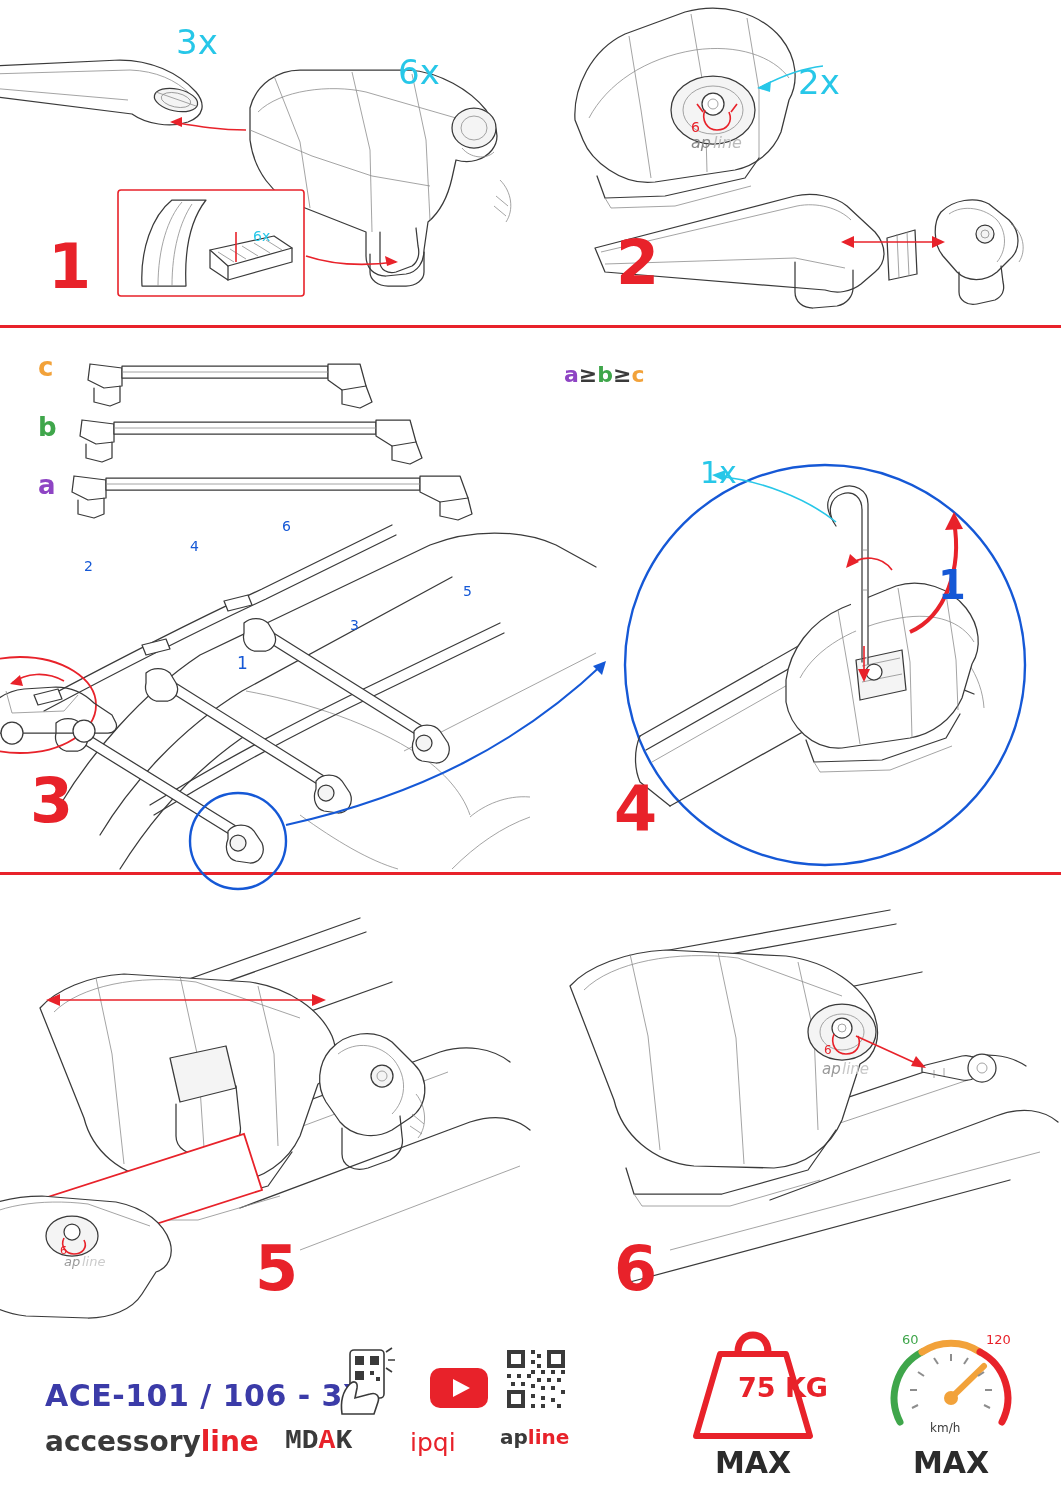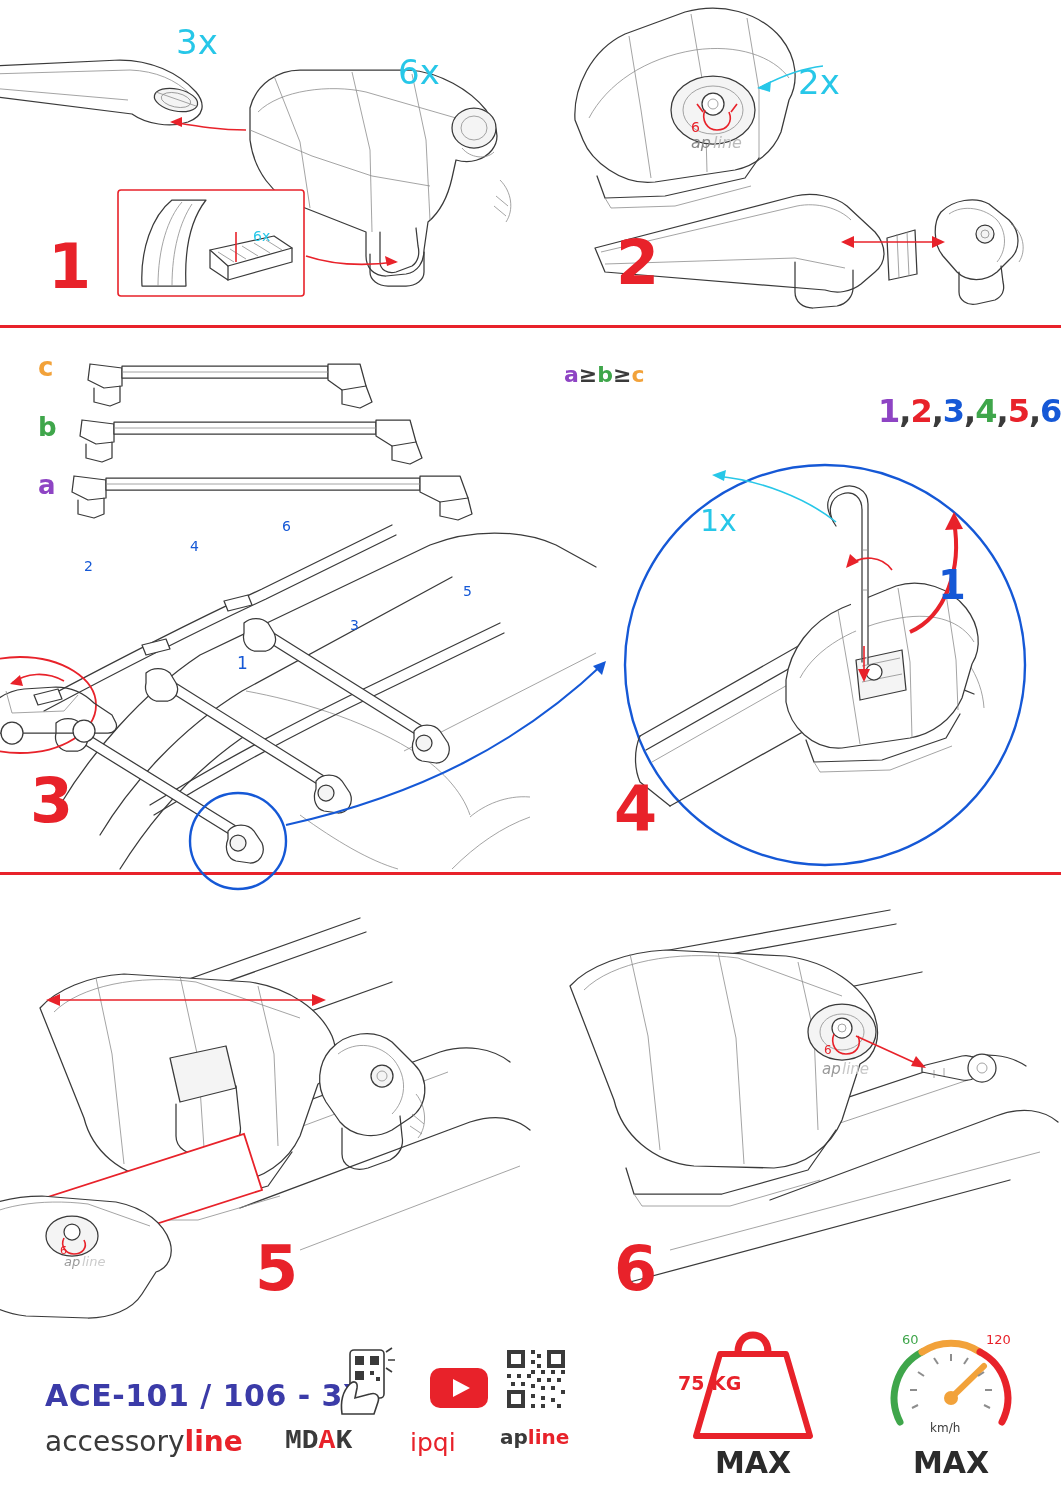--- a/index.html
+++ b/index.html
@@ -325,25 +325,22 @@
       <path fill="#e8222a" d="M236,118 l4,-14 l9,8 z"></path>
 
       <path fill="none" stroke="#e8222a" stroke-width="4" d="M300,182 C336,166 352,118 344,72"></path>
       <path fill="#e8222a" d="M344,62 l-9,18 l18,-1 z"></path>
 
       <path class="cyanln" d="M106,26 C150,30 196,48 226,72"></path>
       <path fill="#27c7e8" d="M102,25 l14,-5 l-2,11 z"></path>
     </svg>
   </div>
 
-  <div class="qty" style="left:700px; top:455px; font-size:30px;margin-top:48px;">1x</div>
-
-  <div style="position:absolute; left:878px; top:392px; font-size:32px; font-weight:bold; font-family:'DejaVu Sans',sans-serif; letter-spacing:-1px;">
-    <span style="color:#8e44c4">1</span><span style="color:#3a3a3a">,</span><span style="color:#e8222a">2</span><span style="color:#3a3a3a">,</span><span style="color:#1558d6">3</span><span style="color:#3a3a3a">,</span><span style="color:#3fa64b">4</span><span style="color:#3a3a3a">,</span><span style="color:#e8222a">5</span><span style="color:#3a3a3a">,</span><span style="color:#1558d6">6</span>
-  </div>
+  <div class="qty" style="left:700px; top:455px; font-size:30px;">1x</div>
+
 
   <div style="position:absolute; left:938px; top:562px; font-size:40px; font-weight:bold; color:#1558d6; font-family:'DejaVu Sans',sans-serif;">1</div>
 
   <div class="step-num" style="left:614px; top:778px;">4</div>
 
   <div class="svgwrap" style="left:0px; top:890px; width:530px; height:420px;">
     <svg width="530" height="420" viewBox="0 0 530 420">
 
       <g>
         <path class="ln" d="M130,110 L360,28"></path>
@@ -437,21 +434,21 @@
       <path class="redln" d="M326,146 L392,176"></path>
       <path fill="#e8222a" d="M396,178 l-15,-2 l5,-10 z"></path>
     </svg>
   </div>
 
   <div class="step-num" style="left:614px; top:1238px;">6</div>
 
   <div style="position:absolute; left:45px; top:1378px; font-size:30px; font-weight:bold; color:#3b3ba8; font-family:'DejaVu Sans',sans-serif; letter-spacing:0.5px;">ACE-101 / 106 - 3X</div>
 
   <div style="position:absolute; left:45px; top:1425px; font-size:28px; font-family:'DejaVu Sans',sans-serif;">
-    <span style="color:#3a3a3a; font-weight:400;">accessory</span><span style="color:#e8222a; font-weight:600;">line</span>
+    <span style="color:#3a3a3a; font-weight:700;">accessory</span><span style="color:#e8222a; font-weight:600;">line</span>
   </div>
 
   <div style="position:absolute; left:285px; top:1425px; font-size:28px; font-family:Liberation Mono, monospace;">
     <span style="color:#3a3a3a; font-weight:600;">MD</span><span style="color:#e8222a; font-weight:600;">A</span><span style="color:#3a3a3a; font-weight:600;">K</span>
   </div>
 
   <div style="position:absolute; left:410px; top:1428px; font-size:25px; color:#e8222a; font-family:'DejaVu Sans',sans-serif;">ipqi</div>
 
   <div style="position:absolute; left:500px; top:1425px; font-size:20px; font-family:'DejaVu Sans',sans-serif;">
     <span style="color:#3a3a3a; font-weight:600;">ap</span><span style="color:#e8222a; font-weight:600;">line</span>
@@ -516,21 +513,21 @@
       </g>
     </svg>
   </div>
 
   <div class="svgwrap" style="left:678px; top:1330px; width:150px; height:112px;">
     <svg width="150" height="112" viewBox="0 0 150 112">
       <path d="M60,22 C60,12 66,5 75,5 C84,5 90,12 90,22" fill="none" stroke="#e8222a" stroke-width="7" stroke-linecap="round"></path>
       <path d="M42,24 L108,24 L132,106 L18,106 Z" fill="#ffffff" stroke="#e8222a" stroke-width="6" stroke-linejoin="round"></path>
     </svg>
   </div>
-  <div style="position:absolute; left:678px; top:1372px; width:150px; text-align:left; font-size:19px; font-weight:bold; color:#e8222a; font-family:'DejaVu Sans',sans-serif;">75 KG</div>
+  <div style="position:absolute; left:678px; top:1372px; width:150px; text-align:right; font-size:27px; font-weight:bold; color:#e8222a; font-family:'DejaVu Sans',sans-serif;">75 KG</div>
   <div style="position:absolute; left:678px; top:1445px; width:150px; text-align:center; font-size:30px; font-weight:bold; color:#2b2b2b; font-family:'DejaVu Sans',sans-serif;">MAX</div>
 
   <div class="svgwrap" style="left:886px; top:1322px; width:130px; height:124px;">
     <svg width="130" height="124" viewBox="0 0 130 124">
       <path d="M14,100 A52,52 0 0,1 36,30" fill="none" stroke="#3fa64b" stroke-width="7" stroke-linecap="round"></path>
       <path d="M36,30 A52,52 0 0,1 94,30" fill="none" stroke="#f2a23a" stroke-width="7" stroke-linecap="round"></path>
       <path d="M94,30 A52,52 0 0,1 116,100" fill="none" stroke="#e8222a" stroke-width="7" stroke-linecap="round"></path>
       <circle cx="65" cy="76" r="7" fill="#f2a23a"></circle>
       <path d="M65,76 L98,44" stroke="#f2a23a" stroke-width="6" stroke-linecap="round" fill="none"></path>
       <g stroke="#8d8d8d" stroke-width="2">

